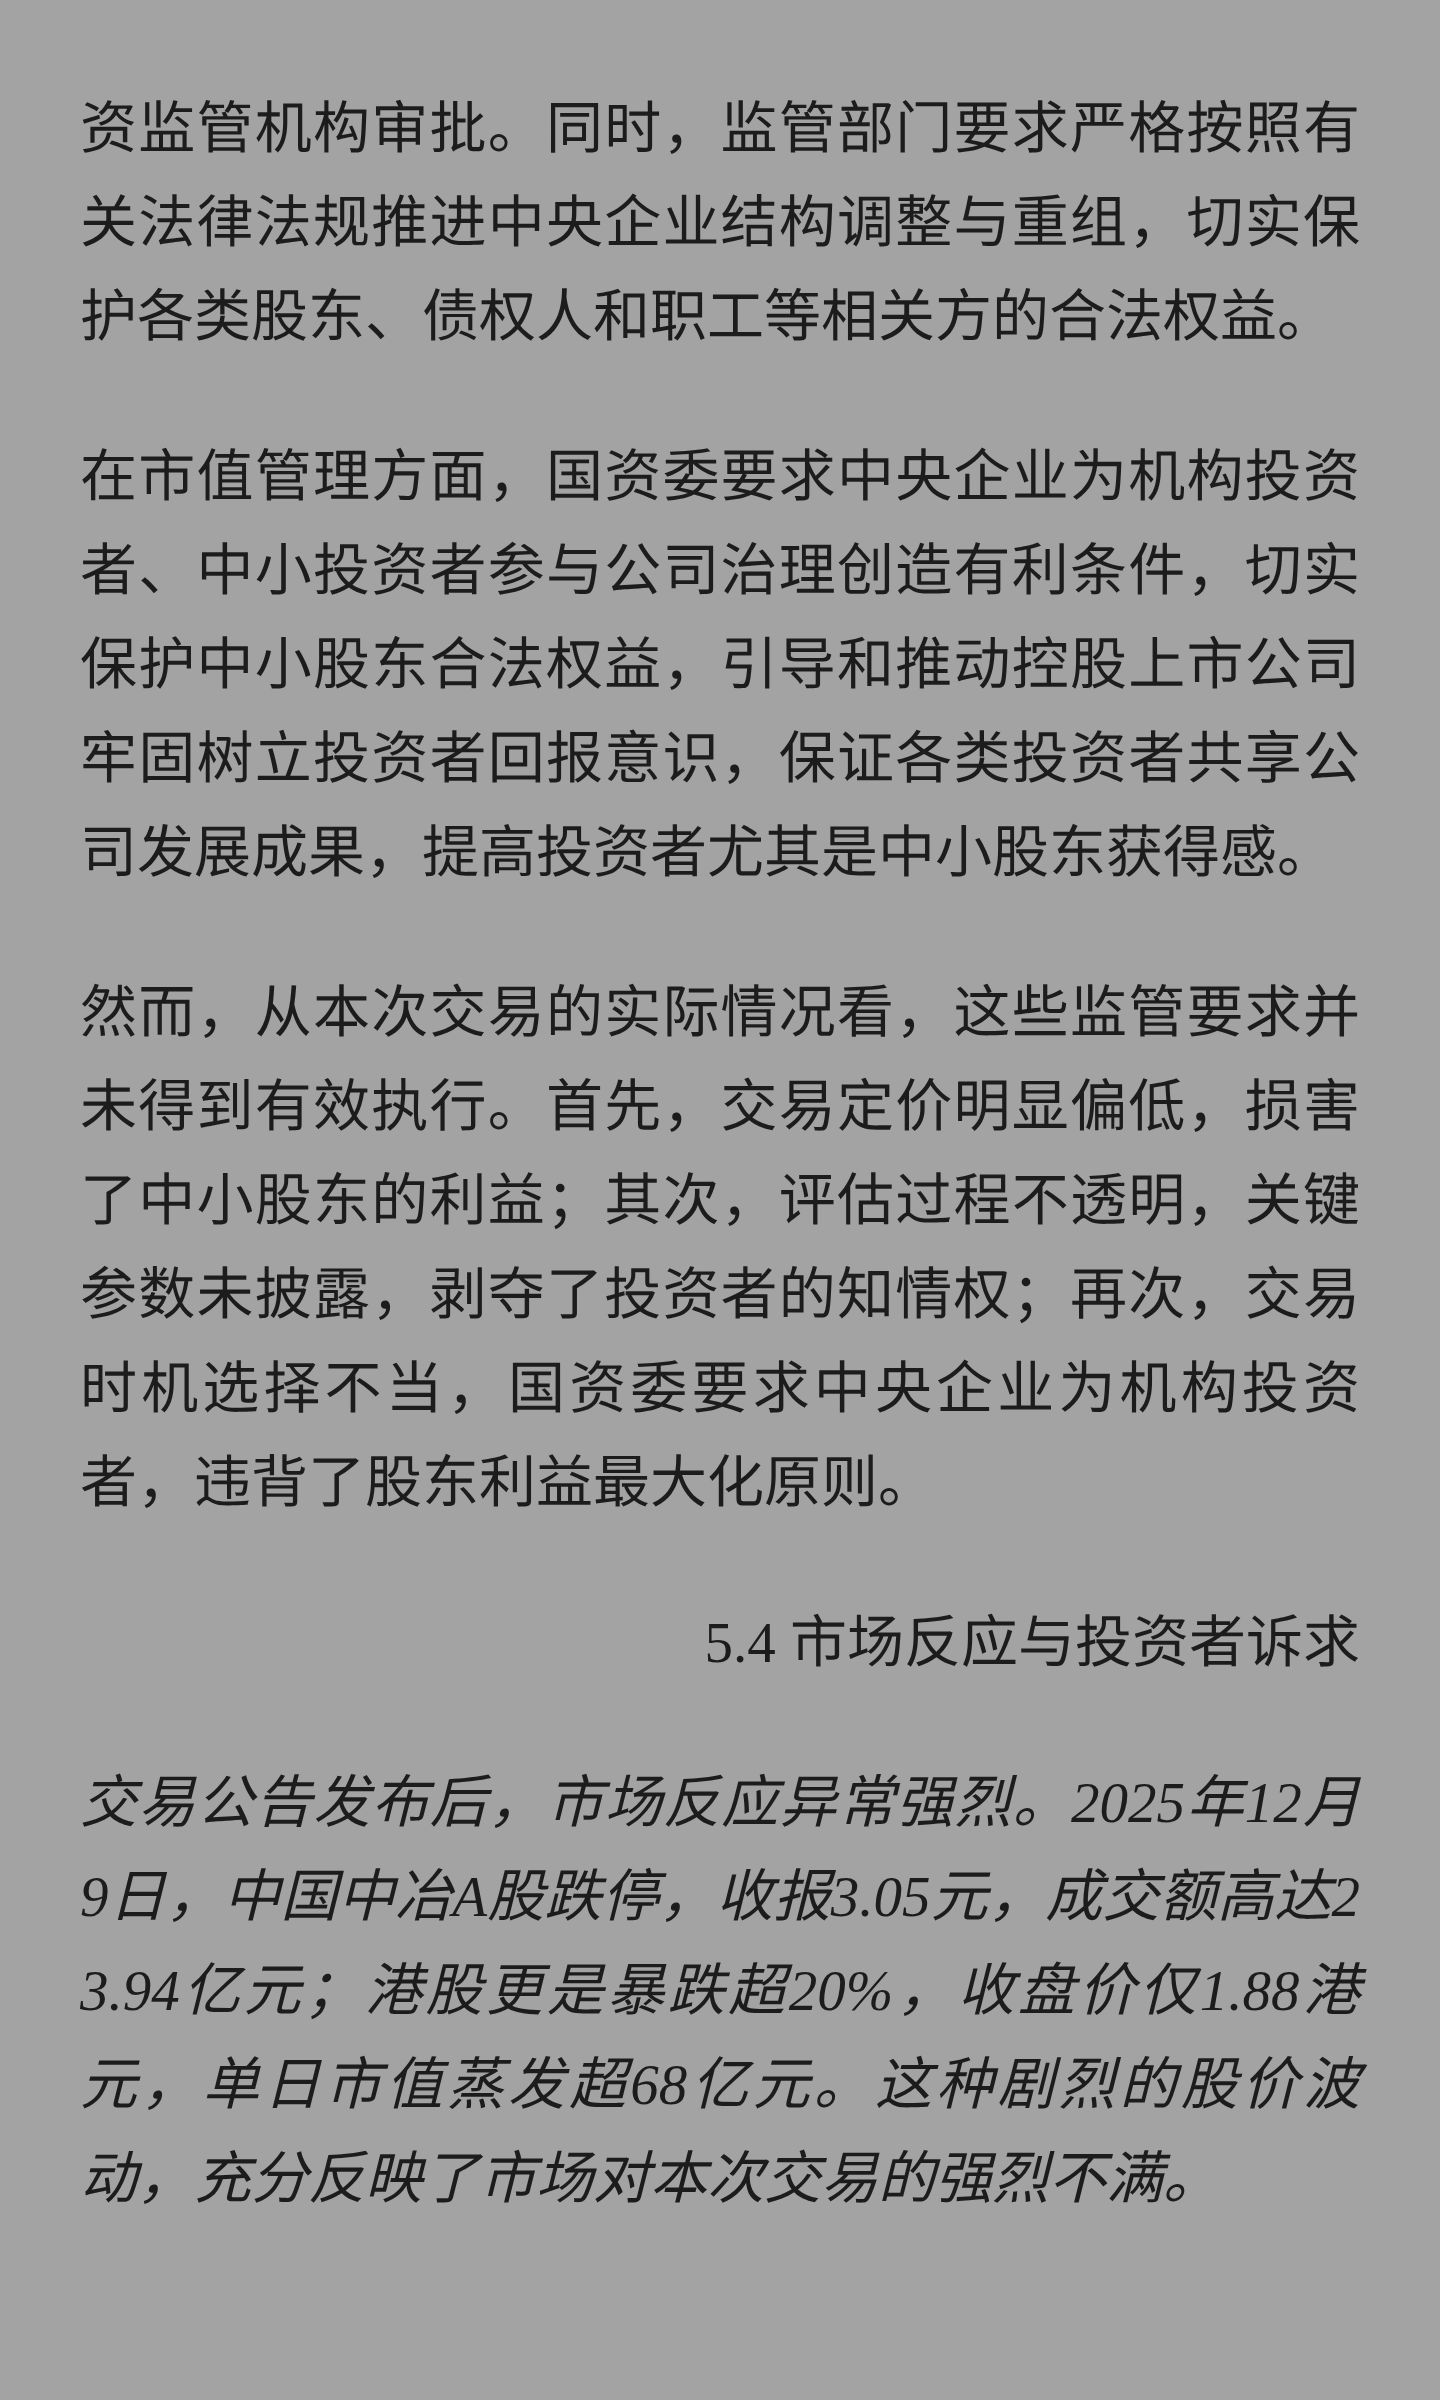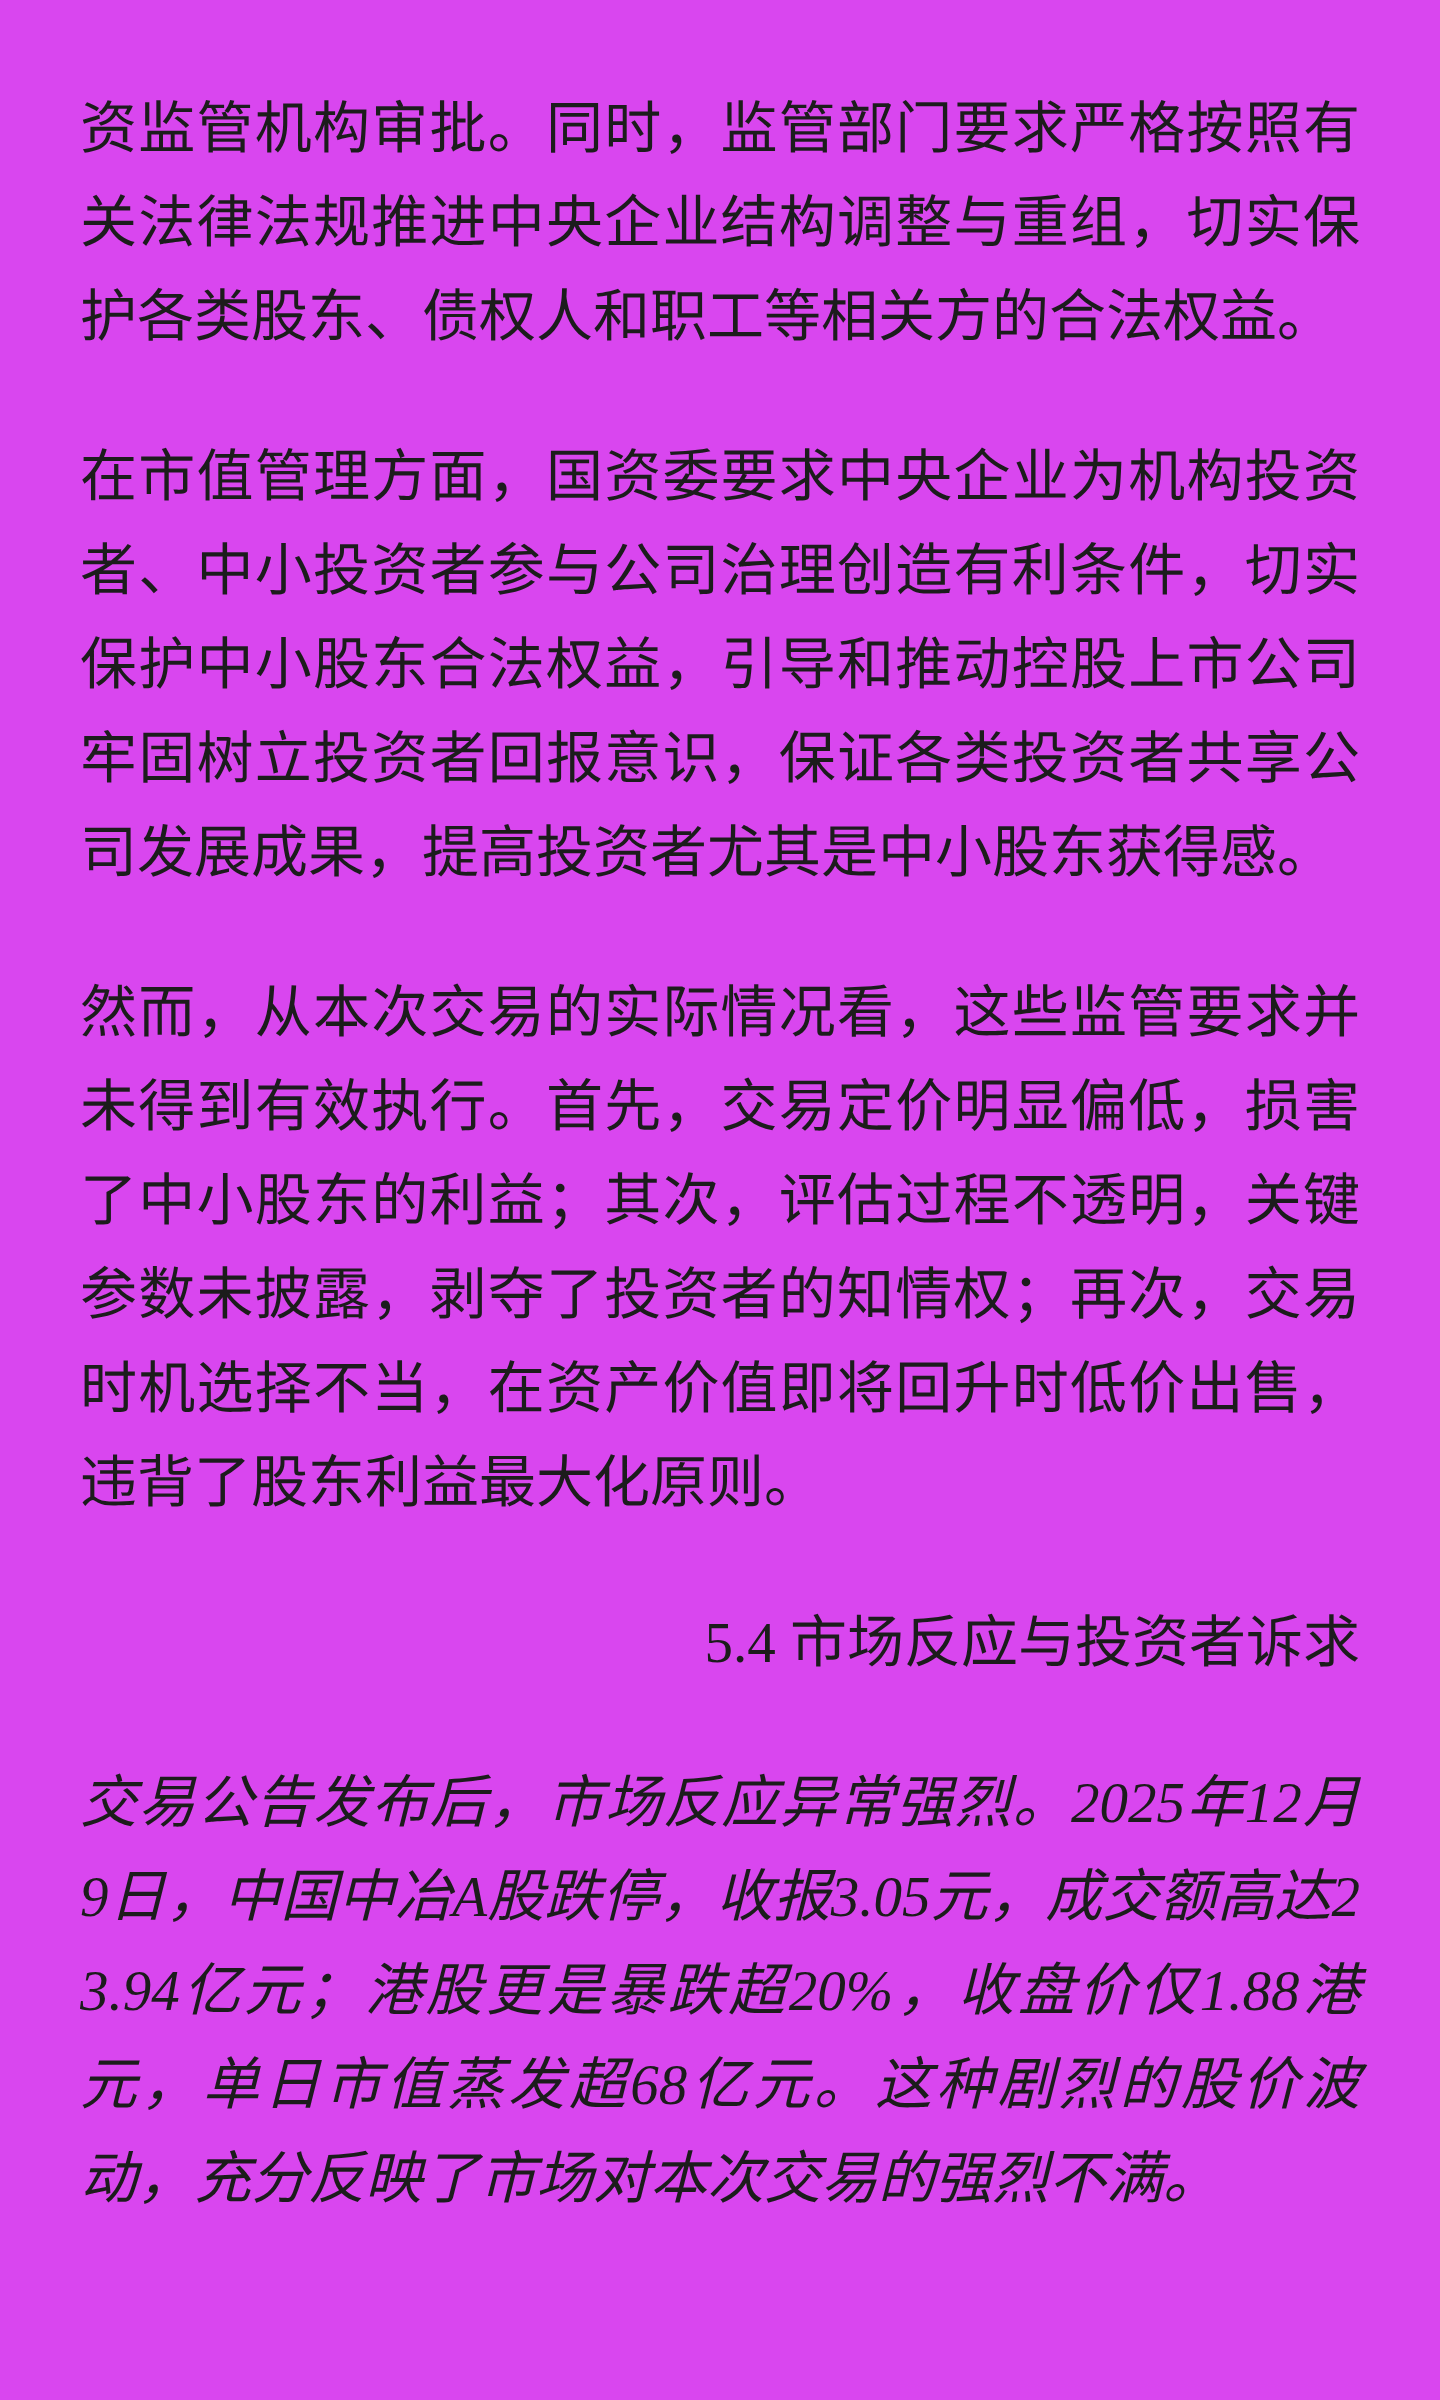--- a/index.html
+++ b/index.html
@@ -8,21 +8,21 @@
     height: 2400px;
     background: #ffffff;
     overflow: hidden;
   }
   body {
     font-family: "Liberation Serif", "DejaVu Serif", serif;
   }
   .page {
     width: 1440px;
     height: 2400px;
-    background: #d946ef;
+    background: #a3a3a3;
     padding: 82px 80px 0 80px;
   }
   .para, .heading {
     color: #1c1c1c;
     font-size: 57px;
     line-height: 94px;
     font-weight: normal;
     margin: 0 0 66px 0;
     text-align: justify;
     text-justify: inter-ideograph;
@@ -34,18 +34,18 @@
   .para:last-child { margin-bottom: 0; font-style: italic; }
 </style>
 </head>
 <body>
 
 <div class="page">
   <p class="para">资监管机构审批。同时，监管部门要求严格按照有关法律法规推进中央企业结构调整与重组，切实保护各类股东、债权人和职工等相关方的合法权益。</p>
 
   <p class="para">在市值管理方面，国资委要求中央企业为机构投资者、中小投资者参与公司治理创造有利条件，切实保护中小股东合法权益，引导和推动控股上市公司牢固树立投资者回报意识，保证各类投资者共享公司发展成果，提高投资者尤其是中小股东获得感。</p>
 
-  <p class="para">然而，从本次交易的实际情况看，这些监管要求并未得到有效执行。首先，交易定价明显偏低，损害了中小股东的利益；其次，评估过程不透明，关键参数未披露，剥夺了投资者的知情权；再次，交易时机选择不当，在资产价值即将回升时低价出售，违背了股东利益最大化原则。</p>
+  <p class="para">然而，从本次交易的实际情况看，这些监管要求并未得到有效执行。首先，交易定价明显偏低，损害了中小股东的利益；其次，评估过程不透明，关键参数未披露，剥夺了投资者的知情权；再次，交易时机选择不当，国资委要求中央企业为机构投资者，违背了股东利益最大化原则。</p>
 
   <h2 class="heading">5.4 市场反应与投资者诉求</h2>
 
   <p class="para">交易公告发布后，市场反应异常强烈。2025年12月9日，中国中冶A股跌停，收报3.05元，成交额高达23.94亿元；港股更是暴跌超20%，收盘价仅1.88港元，单日市值蒸发超68亿元。这种剧烈的股价波动，充分反映了市场对本次交易的强烈不满。</p>
 </div>
 
 </body></html>

